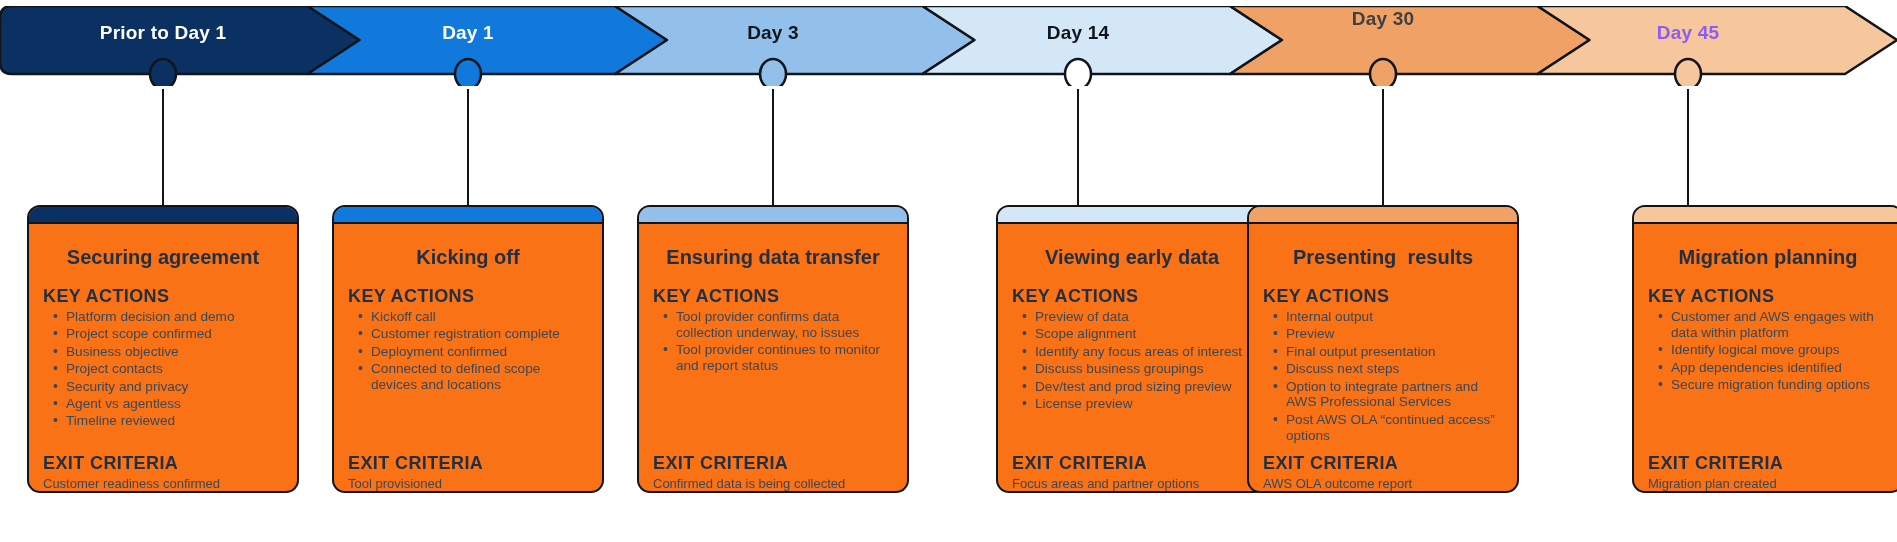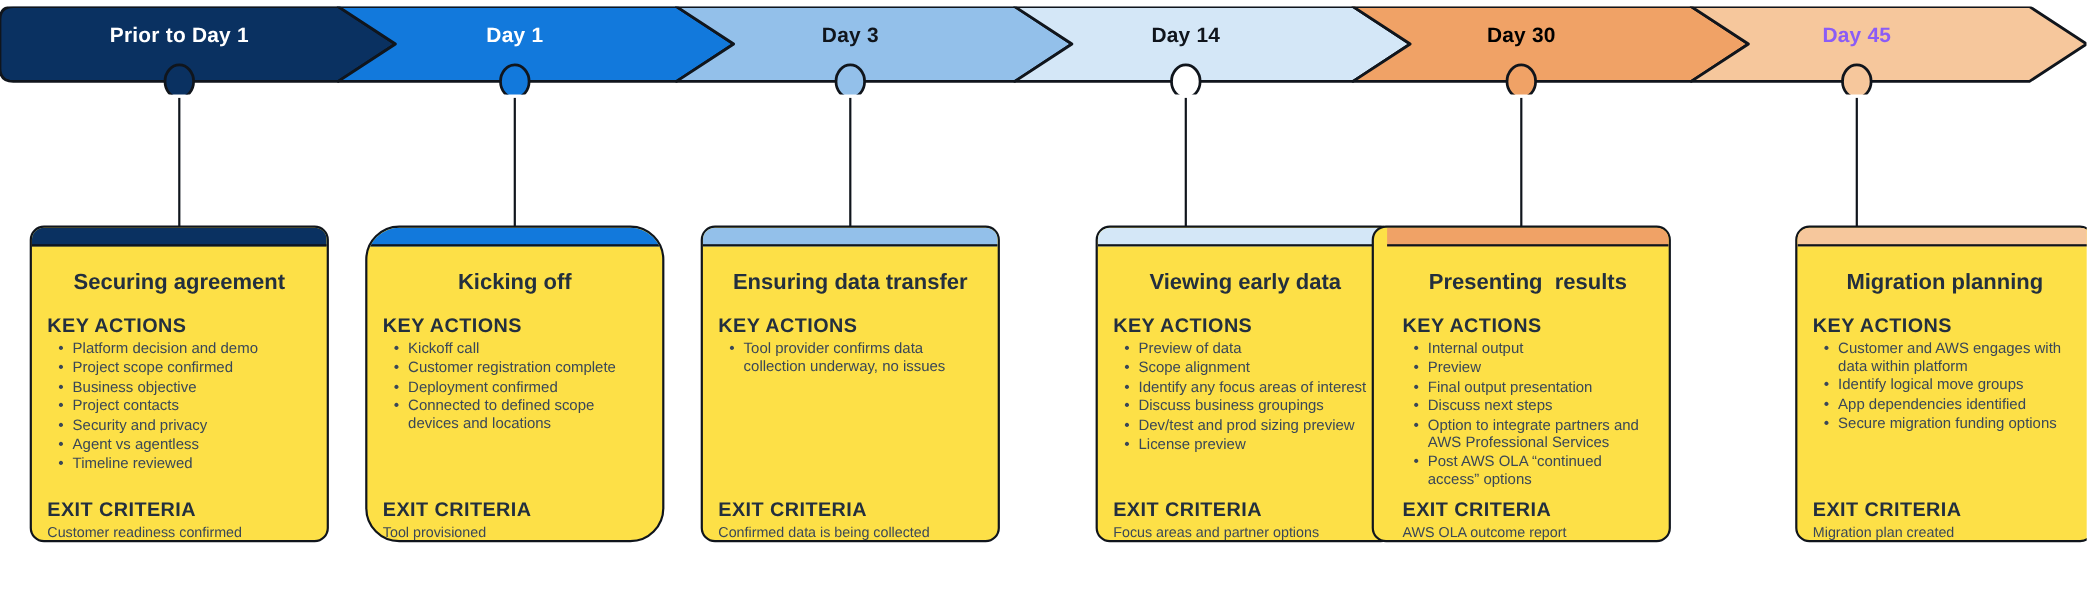--- a/index.html
+++ b/index.html
@@ -47,21 +47,21 @@
 
   
   .card {
     position: absolute;
     top: 205px;
     width: 272px;
     height: 288px;
     box-sizing: border-box;
     border: 2.5px solid #10151c;
     border-radius: 13px;
-    background: #fde047;
+    background: #f97316;
     overflow: hidden;
   }
   .card-strip {
     height: 17px;
     width: 100%;
     border-bottom: 2.5px solid #10151c;
     box-sizing: border-box;
   }
   .card-body {
     position: relative;
@@ -147,21 +147,21 @@
       <div class="connector" style="left: 772px; top: 89px; height: 118px;"></div>
       <div class="connector" style="left: 1077px; top: 89px; height: 118px;"></div>
       <div class="connector" style="left: 1382px; top: 89px; height: 118px;"></div>
       <div class="connector" style="left: 1687px; top: 89px; height: 118px;"></div>
     </div>
   <div id="seg-labels">
       <div class="seg-label" style="left: 33px; top: 22px; width: 260px; color: rgb(255, 255, 255);">Prior to Day 1</div>
       <div class="seg-label" style="left: 338px; top: 22px; width: 260px; color: rgb(255, 255, 255);">Day 1</div>
       <div class="seg-label" style="left: 643px; top: 22px; width: 260px; color: rgb(16, 21, 28);">Day 3</div>
       <div class="seg-label" style="left: 948px; top: 22px; width: 260px; color: rgb(16, 21, 28);">Day 14</div>
-      <div class="seg-label" style="left: 1253px; top: 22px; width: 260px; color: #000000;">Day 30</div>
+      <div class="seg-label" style="left: 1253px; top: 8px; width: 260px; color: #404040;">Day 30</div>
       <div class="seg-label" style="left: 1558px; top: 22px; width: 260px; color: #8b5cf6;">Day 45</div>
     </div>
   <div id="cards">
       <div class="card" style="left: 27px;">
         <div class="card-strip" style="background: rgb(10, 49, 97);"></div>
         <div class="card-body">
           <div class="card-title">Securing agreement</div>
           <div class="section-label">KEY ACTIONS</div>
           <ul class="actions">
             <li>Platform decision and demo</li>
@@ -171,21 +171,21 @@
             <li>Security and privacy</li>
             <li>Agent vs agentless</li>
             <li>Timeline reviewed</li>
           </ul>
           <div class="exit-block">
             <div class="section-label" style="margin-top: 0px;">EXIT CRITERIA</div>
             <div class="exit-text">Customer readiness confirmed</div>
           </div>
         </div>
       </div>
-      <div class="card" style="left: 332px; border-radius: 31px;">
+      <div class="card" style="left: 332px;">
         <div class="card-strip" style="background: rgb(18, 121, 220);"></div>
         <div class="card-body">
           <div class="card-title">Kicking off</div>
           <div class="section-label">KEY ACTIONS</div>
           <ul class="actions">
             <li>Kickoff call</li>
             <li>Customer registration complete</li>
             <li>Deployment confirmed</li>
             <li>Connected to defined scope devices and locations</li>
           </ul>
@@ -195,20 +195,21 @@
           </div>
         </div>
       </div>
       <div class="card" style="left: 637px;">
         <div class="card-strip" style="background: rgb(147, 192, 234);"></div>
         <div class="card-body">
           <div class="card-title">Ensuring data transfer</div>
           <div class="section-label">KEY ACTIONS</div>
           <ul class="actions">
             <li>Tool provider confirms data collection underway, no issues</li>
+            <li>Tool provider continues to monitor and report status</li>
           </ul>
           <div class="exit-block">
             <div class="section-label" style="margin-top: 0px;">EXIT CRITERIA</div>
             <div class="exit-text">Confirmed data is being collected</div>
           </div>
         </div>
       </div>
       <div class="card" style="left: 996px;">
         <div class="card-strip" style="background: rgb(212, 231, 247);"></div>
         <div class="card-body">
@@ -221,21 +222,21 @@
             <li>Discuss business groupings</li>
             <li>Dev/test and prod sizing preview</li>
             <li>License preview</li>
           </ul>
           <div class="exit-block">
             <div class="section-label" style="margin-top: 0px;">EXIT CRITERIA</div>
             <div class="exit-text">Focus areas and partner options</div>
           </div>
         </div>
       </div>
-      <div class="card" style="left: 1247px; padding-left: 12px;">
+      <div class="card" style="left: 1247px;">
         <div class="card-strip" style="background: rgb(240, 162, 102);"></div>
         <div class="card-body">
           <div class="card-title">Presenting  results</div>
           <div class="section-label">KEY ACTIONS</div>
           <ul class="actions">
             <li>Internal output</li>
             <li>Preview</li>
             <li>Final output presentation</li>
             <li>Discuss next steps</li>
             <li>Option to integrate partners and AWS Professional Services</li>

